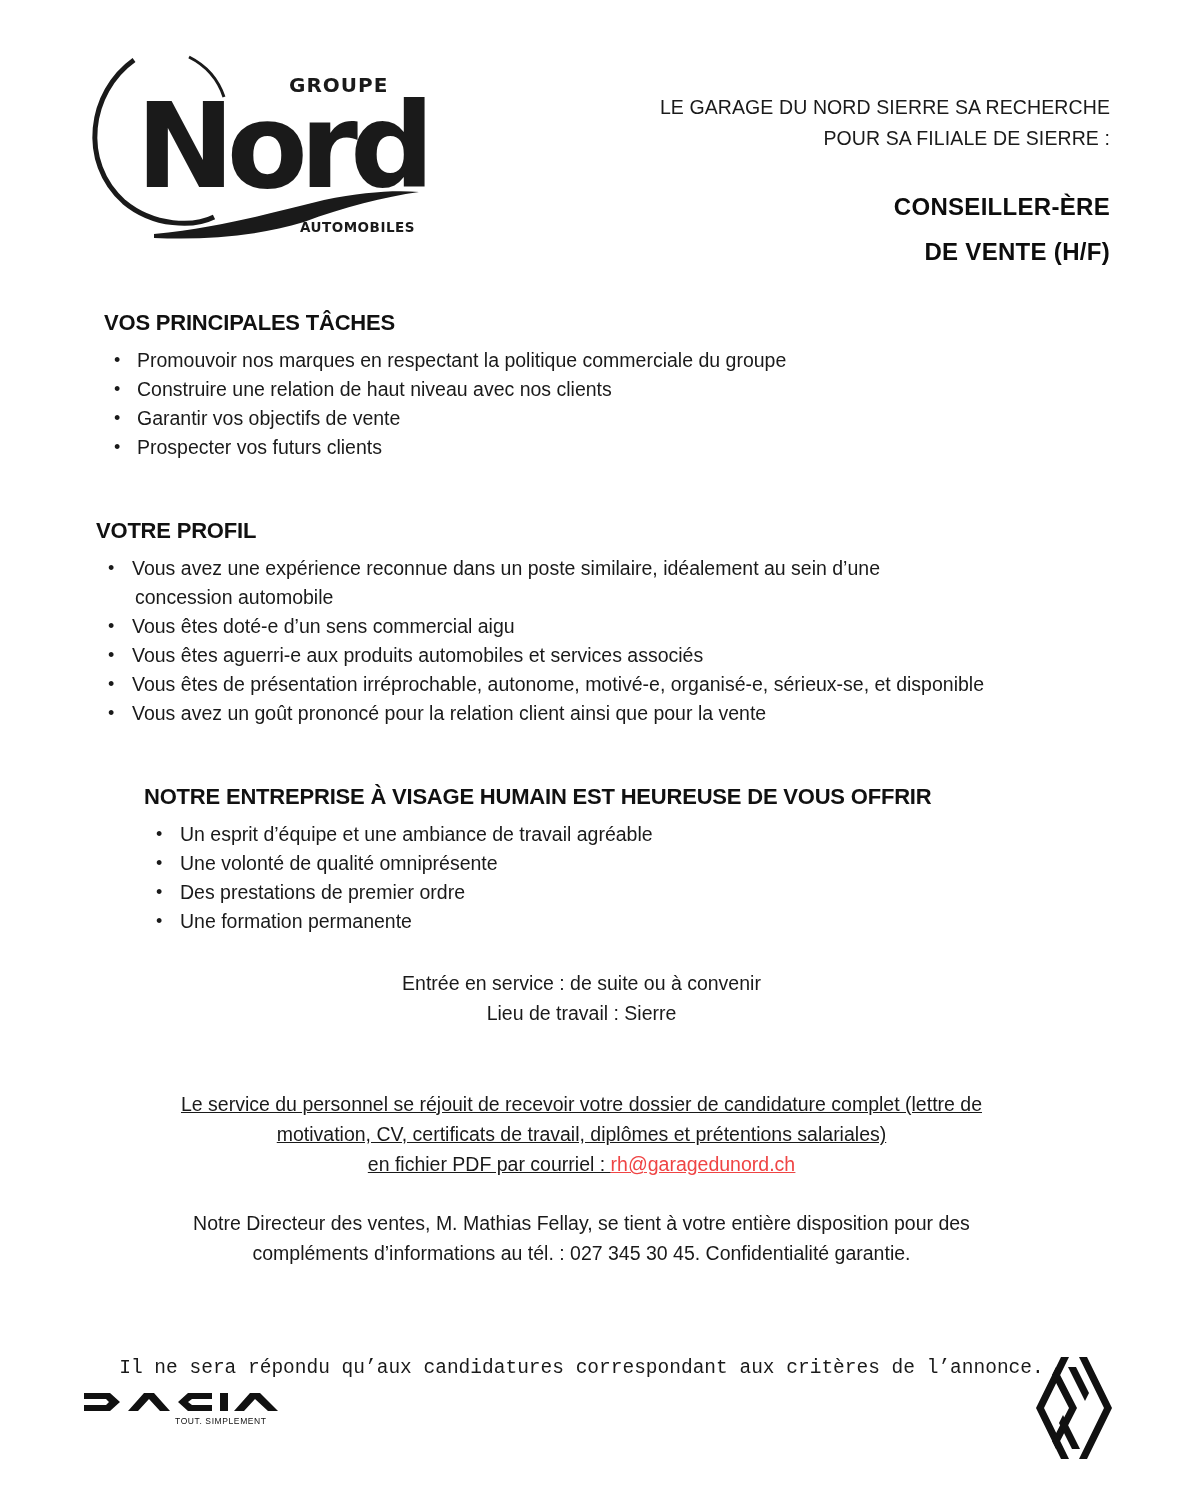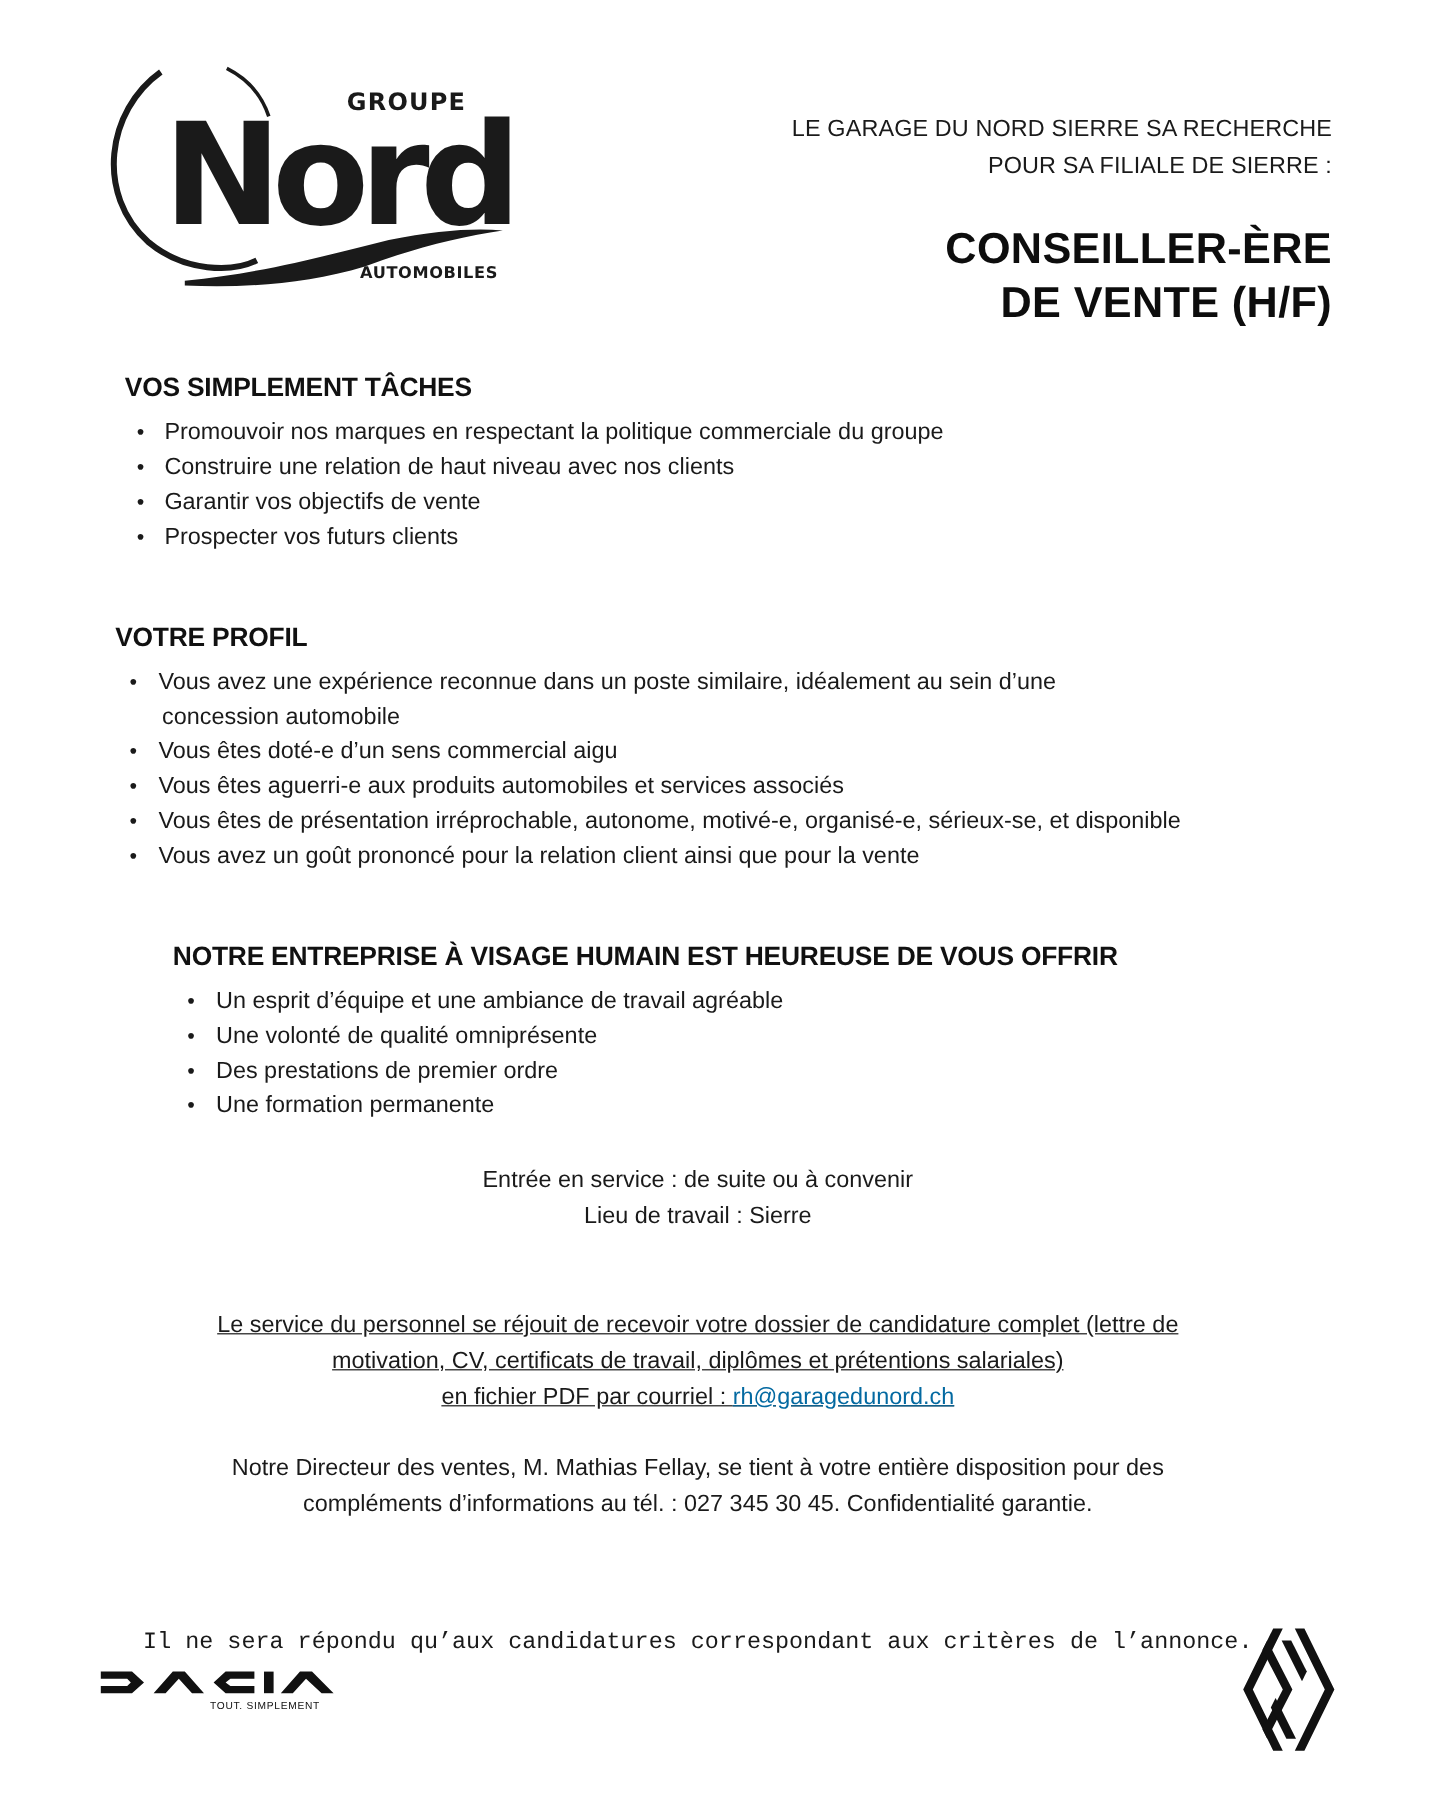--- a/index.html
+++ b/index.html
@@ -9,21 +9,21 @@
     color: #111111;
   }
   .logo-nord { position: absolute; left: 84px; top: 52px; width: 345px; height: 190px; }
   .header-right {
     position: absolute; right: 90px; top: 68px; text-align: right; margin-top: 24px;
   }
   .header-intro {
     font-size: 19.5px; line-height: 31px; color: #1a1a1a; letter-spacing: 0.1px;
   }
   .job-title {
-    margin-top: 30px; font-weight: bold; font-size: 36px; line-height: 45px; color: #0d0d0d;
+    margin-top: 30px; font-weight: bold; font-size: 24px; line-height: 45px; color: #0d0d0d;
     letter-spacing: 0.3px;
   }
   .section { position: absolute; left: 104px; }
   .section h2 {
     margin: 0 0 10px 0; font-size: 22px; font-weight: bold; color: #111; letter-spacing: -0.2px;
   }
   .section ul { list-style: none; margin: 0; padding: 0; }
   .section li {
     position: relative; font-size: 19.5px; line-height: 29px; color: #1a1a1a;
   }
@@ -39,21 +39,21 @@
   .s3 { top: 784px; left: 108px; margin-left: 36px; }
   .s2 li .cont { display: block; padding-left: 3px; }
   .centered {
     position: absolute; left: 0; width: 1163px; text-align: center;
     font-size: 19.5px; line-height: 30px; color: #1a1a1a;
   }
   .c1 { top: 968px; }
   .c2 { top: 1089px; text-decoration: underline; }
   .c3 { top: 1208px; }
   .c4 { top: 1353px; font-family: Liberation Mono, monospace; }
-  .email-link { color: #0369a1; text-decoration: underline; }
+  .email-link { color: #ef4444; text-decoration: underline; }
   .logo-dacia { position: absolute; left: 82px; top: 1385px; width: 205px; height: 45px; }
   .dacia-tagline {
     position: absolute; left: 175px; top: 1416px; font-size: 8.5px; letter-spacing: 0.6px; color: #111;
   }
   .logo-renault { position: absolute; left: 1035px; top: 1355px; width: 78px; height: 106px; }
 </style>
 </head>
 <body>
 
 <svg class="logo-nord" viewBox="0 0 345 190">
@@ -70,21 +70,21 @@
     <div>LE GARAGE DU NORD SIERRE SA RECHERCHE</div>
     <div>POUR SA FILIALE DE SIERRE :</div>
   </div>
   <div class="job-title">
     <div>CONSEILLER-ÈRE</div>
     <div>DE VENTE (H/F)</div>
   </div>
 </div>
 
 <div class="section s1">
-  <h2>VOS SIMPLEMENT TÂCHES</h2>
+  <h2>VOS PRINCIPALES TÂCHES</h2>
   <ul>
     <li><span class="bullet">•</span><span>Promouvoir nos marques en respectant la politique commerciale du groupe</span></li>
     <li><span class="bullet">•</span><span>Construire une relation de haut niveau avec nos clients</span></li>
     <li><span class="bullet">•</span><span>Garantir vos objectifs de vente</span></li>
     <li><span class="bullet">•</span><span>Prospecter vos futurs clients</span></li>
   </ul>
 </div>
 
 <div class="section s2">
   <h2>VOTRE PROFIL</h2>

